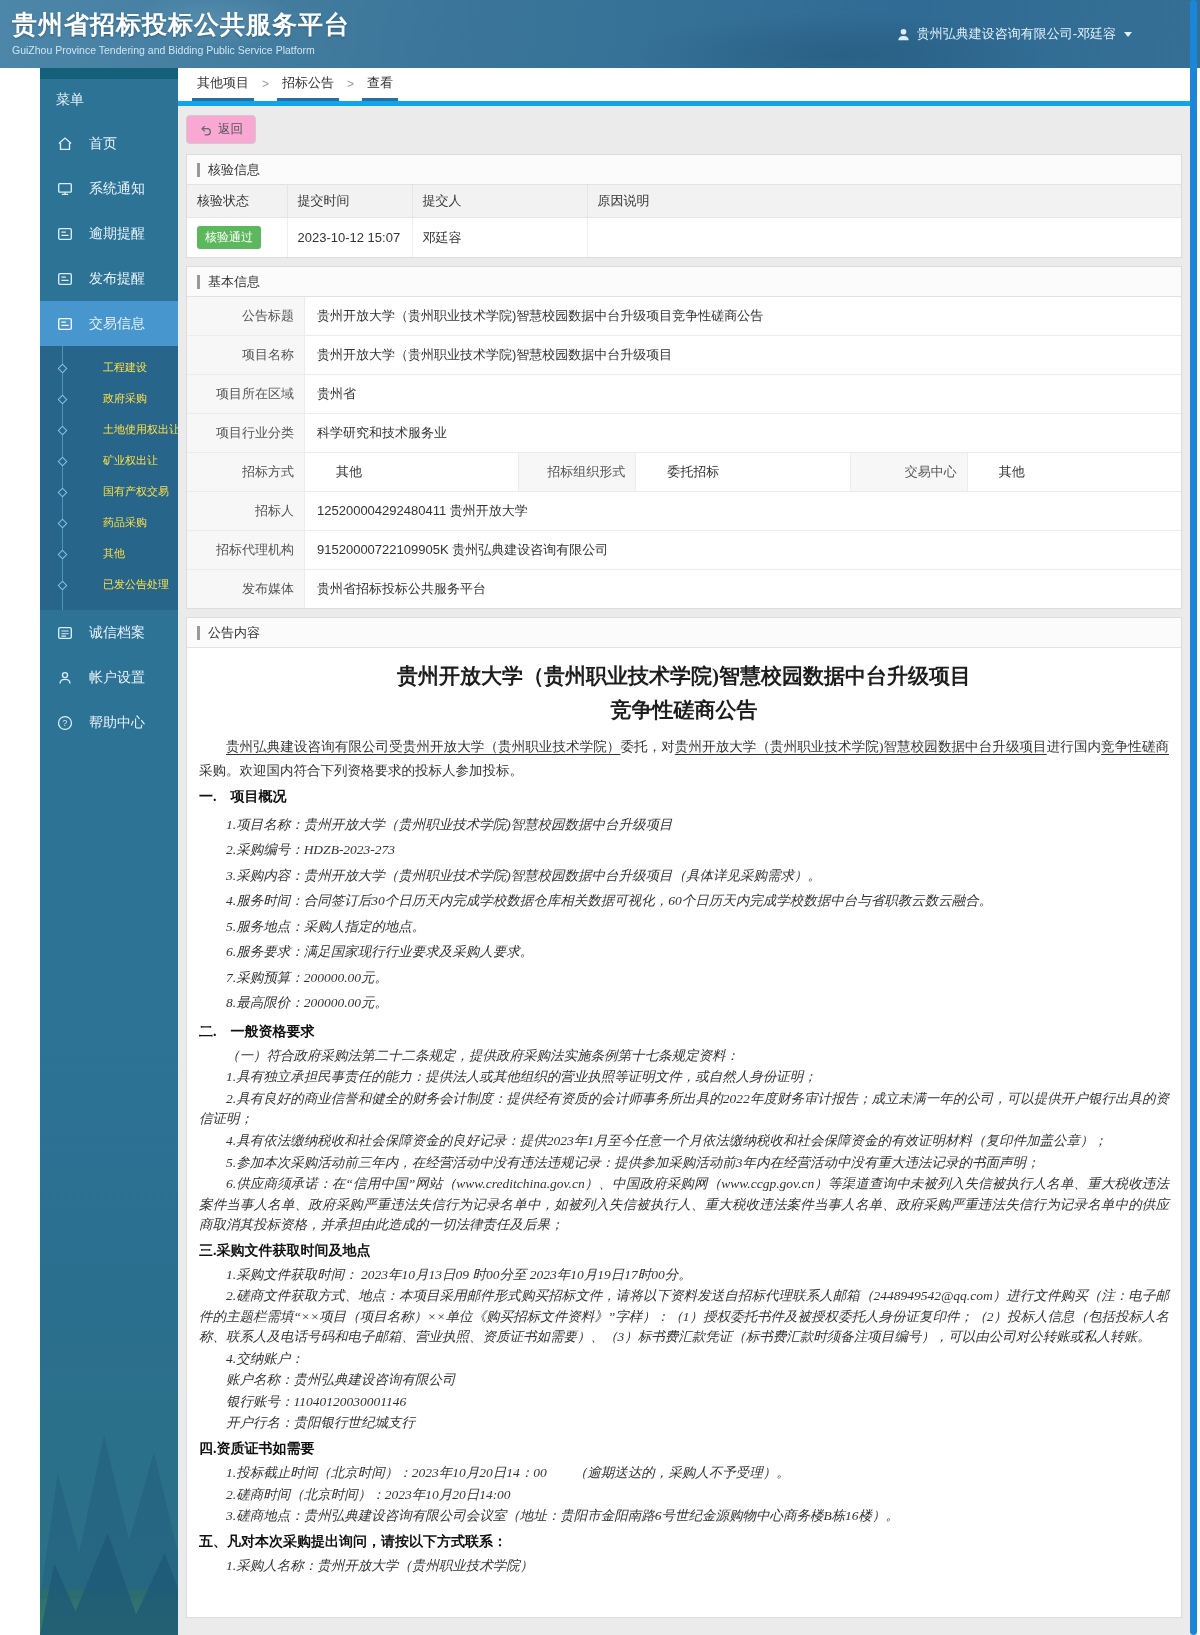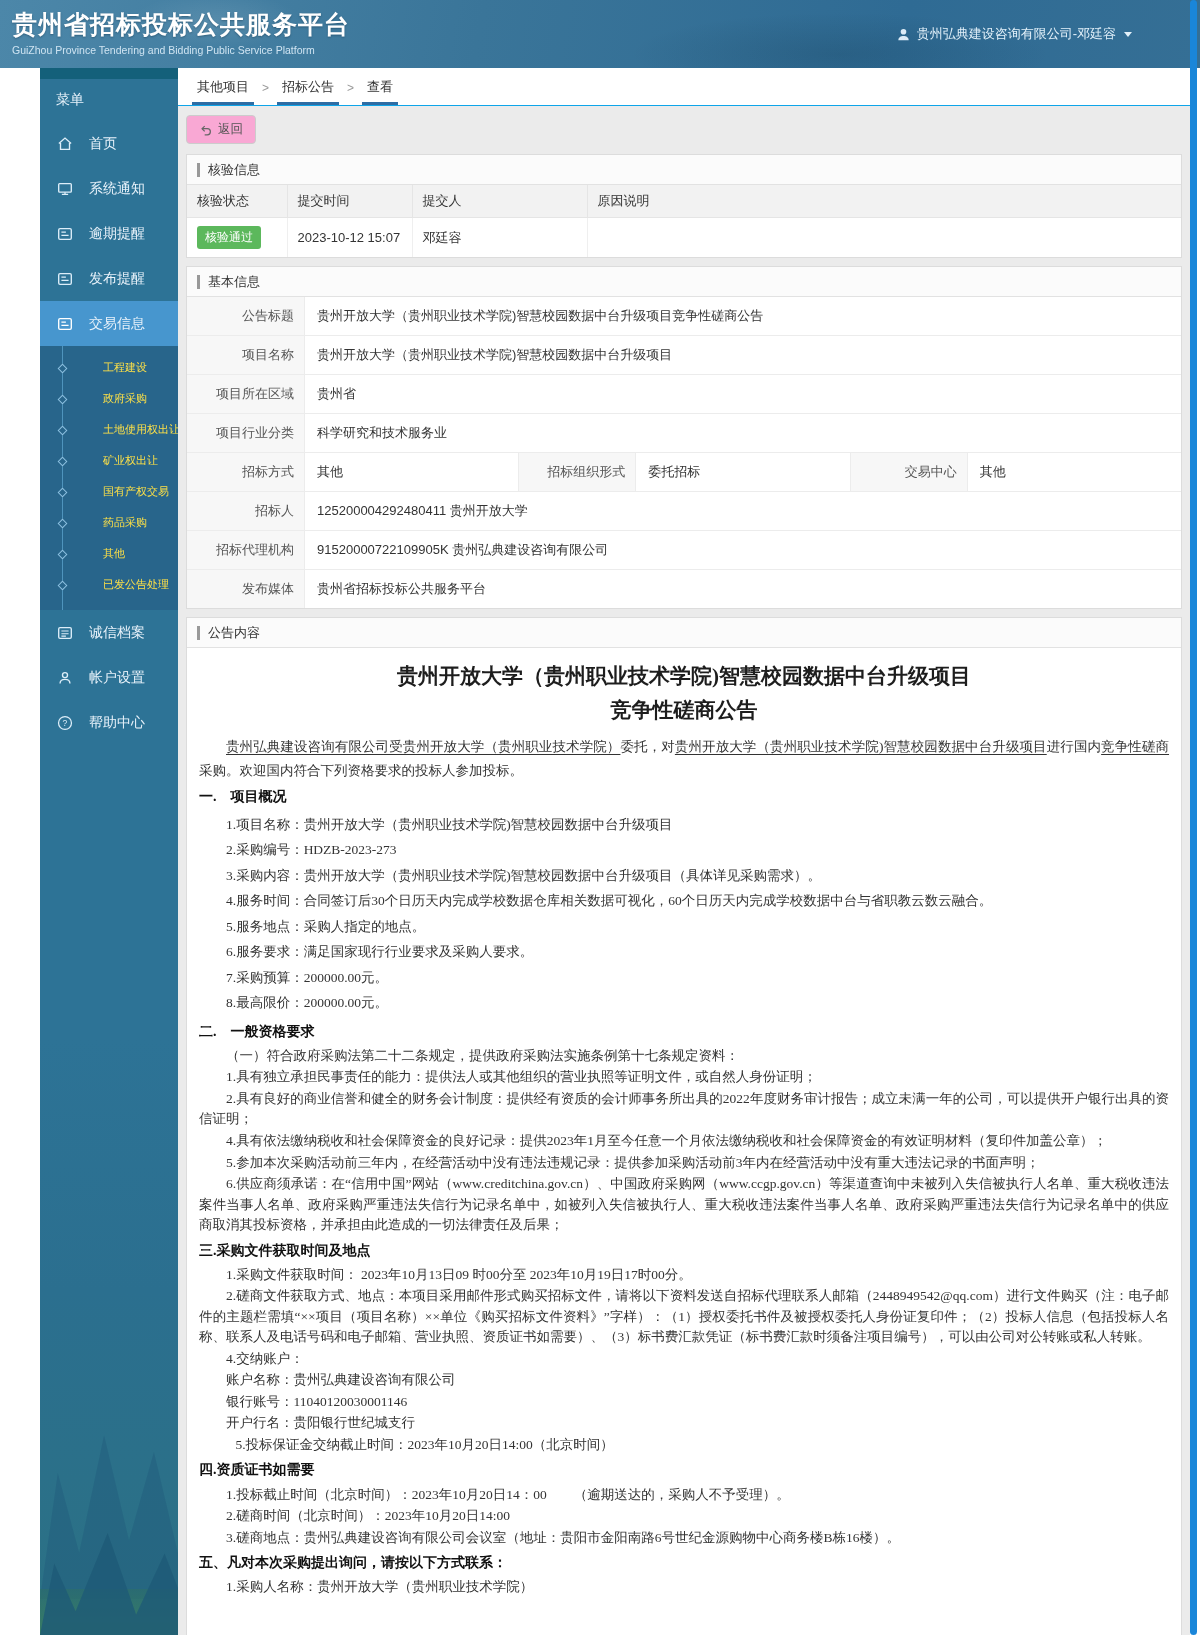--- a/index.html
+++ b/index.html
@@ -39,21 +39,21 @@
            border:1px solid #8cc0e0;transform:rotate(45deg);background:#28658b;}
   .mountains{position:absolute;left:0;bottom:0;width:178px;height:340px;pointer-events:none;}
   .mountains::before{content:"";position:absolute;left:0;right:0;bottom:36px;height:210px;opacity:.55;background:#235f7e;
      clip-path:polygon(0 100%,10% 40%,22% 78%,36% 22%,50% 72%,64% 30%,78% 80%,90% 48%,100% 100%);}
   .mountains::after{content:"";position:absolute;left:0;right:0;bottom:0;height:170px;opacity:.8;background:#1e5a77;
      clip-path:polygon(0 100%,8% 58%,20% 86%,38% 40%,54% 88%,70% 52%,84% 90%,100% 62%,100% 100%);}
   .field{position:absolute;left:0;bottom:0;width:100%;height:46px;opacity:.75;
      background:linear-gradient(180deg,rgba(44,110,106,.85),#3c7f58);}
   
   .main{position:absolute;left:178px;top:68px;width:1012px;height:1567px;background:#ebebeb;overflow:hidden;}
-  .crumbbar{height:38px;background:#fff;border-bottom:1px solid #0ea5e9;
+  .crumbbar{height:38px;background:#fff;border-bottom:5px solid #0ea5e9;
             display:flex;align-items:flex-end;padding-left:14px;}
   .crumb{padding:8px 5px 6px;border-bottom:3px solid #2e6da4;color:#333;font-size:13px;
          margin-right:8px;cursor:pointer;}
   .crumb-sep{color:#999;font-size:12px;margin:0 8px 10px 0;}
   .toolbar{padding:9px 8px 2px;}
   .btn-back{display:inline-flex;align-items:center;gap:5px;background:#f9a8d4;border:1px solid #ccc;
             border-radius:4px;padding:5px 12px;font-size:12.5px;color:#555;cursor:pointer;}
   .panel{background:#fff;border:1px solid #dcdcdc;margin:8px 8px 0;}
   .panel-title{height:30px;background:#fbfbfb;border-bottom:1px solid #e2e2e2;font-size:13px;
                color:#333;display:flex;align-items:center;gap:8px;padding-left:10px;}
@@ -64,31 +64,31 @@
      border-right:1px solid #e5e5e5;border-bottom:1px solid #e5e5e5;}
   td{padding:8px 10px;border-right:1px solid #efefef;height:24px;}
   th:last-child,td:last-child{border-right:none;}
   .badge{display:inline-block;background:#5cb85c;color:#fff;font-size:12px;padding:3px 8px;border-radius:3px;}
   
   .brow{display:flex;border-bottom:1px solid #ececec;min-height:37px;font-size:13px;}
   .rows:last-of-type .brow:last-child{border-bottom:none;}
   .blabel{width:118px;background:#f7f7f7;color:#555;text-align:right;
           padding:10px 10px 10px 4px;border-right:1px solid #ececec;flex-shrink:0;}
   .bvalue{padding:10px 12px;color:#333;flex:1;}
-  .tcell{flex:1;display:flex;}
+  .tcell{flex:1;display:flex;gap:19px;}
   .tcell + .tcell .blabel{border-left:1px solid #ececec;}
   
   .notice-inner{padding:12px 12px 40px;font-family:"Liberation Serif","DejaVu Serif",serif;color:#333;}
   .doc-title{text-align:center;font-size:21px;font-weight:bold;color:#1d1d1d;line-height:1.6;}
   .intro{font-size:13.5px;line-height:1.75;text-indent:2em;text-align:justify;margin:8px 0 2px;}
   .u{text-decoration:underline;text-underline-offset:3px;}
   .notice-body{font-size:13.5px;}
   .para{line-height:1.52;text-align:justify;margin:1px 0;}
   .h{font-weight:bold;font-size:14px;color:#111;line-height:1.8;margin:2px 0;}
-  .i1{text-indent:2em;}
+  .i1{text-indent:2em;font-style:italic;}
   .i2{text-indent:2.7em;}
   .sp{margin:5px 0;}
   
   .scrollbar{position:absolute;top:0;right:3px;width:7px;height:1635px;background:#1a86d9;border-radius:4px;}
   svg{display:block;}
 </style>
 </head>
 <body>
 
 <div class="hdr">
@@ -372,21 +372,20 @@
           <div class="para i1">4.具有依法缴纳税收和社会保障资金的良好记录：提供2023年1月至今任意一个月依法缴纳税收和社会保障资金的有效证明材料（复印件加盖公章）；</div>
           <div class="para i1">5.参加本次采购活动前三年内，在经营活动中没有违法违规记录：提供参加采购活动前3年内在经营活动中没有重大违法记录的书面声明；</div>
           <div class="para i1">6.供应商须承诺：在“信用中国”网站（www.creditchina.gov.cn）、中国政府采购网（www.ccgp.gov.cn）等渠道查询中未被列入失信被执行人名单、重大税收违法案件当事人名单、政府采购严重违法失信行为记录名单中，如被列入失信被执行人、重大税收违法案件当事人名单、政府采购严重违法失信行为记录名单中的供应商取消其投标资格，并承担由此造成的一切法律责任及后果；</div>
           <div class="para h">三.采购文件获取时间及地点</div>
           <div class="para i1">1.采购文件获取时间： 2023年10月13日09 时00分至 2023年10月19日17时00分。</div>
           <div class="para i1">2.磋商文件获取方式、地点：本项目采用邮件形式购买招标文件，请将以下资料发送自招标代理联系人邮箱（2448949542@qq.com）进行文件购买（注：电子邮件的主题栏需填“××项目（项目名称）××单位《购买招标文件资料》”字样）：（1）授权委托书件及被授权委托人身份证复印件；（2）投标人信息（包括投标人名称、联系人及电话号码和电子邮箱、营业执照、资质证书如需要）、（3）标书费汇款凭证（标书费汇款时须备注项目编号），可以由公司对公转账或私人转账。</div>
           <div class="para i1">4.交纳账户：</div>
           <div class="para i1">账户名称：贵州弘典建设咨询有限公司</div>
           <div class="para i1">银行账号：11040120030001146</div>
           <div class="para i1">开户行名：贵阳银行世纪城支行</div>
-          <div class="para i2">5.投标保证金交纳截止时间：2023年10月20日14:00（北京时间）</div>
           <div class="para h">四.资质证书如需要</div>
           <div class="para i1">1.投标截止时间（北京时间）：2023年10月20日14：00　　（逾期送达的，采购人不予受理）。</div>
           <div class="para i1">2.磋商时间（北京时间）：2023年10月20日14:00</div>
           <div class="para i1">3.磋商地点：贵州弘典建设咨询有限公司会议室（地址：贵阳市金阳南路6号世纪金源购物中心商务楼B栋16楼）。</div>
           <div class="para h">五、凡对本次采购提出询问，请按以下方式联系：</div>
           <div class="para i1">1.采购人名称：贵州开放大学（贵州职业技术学院）</div>
         </div>
     </div>
   </div>
 

